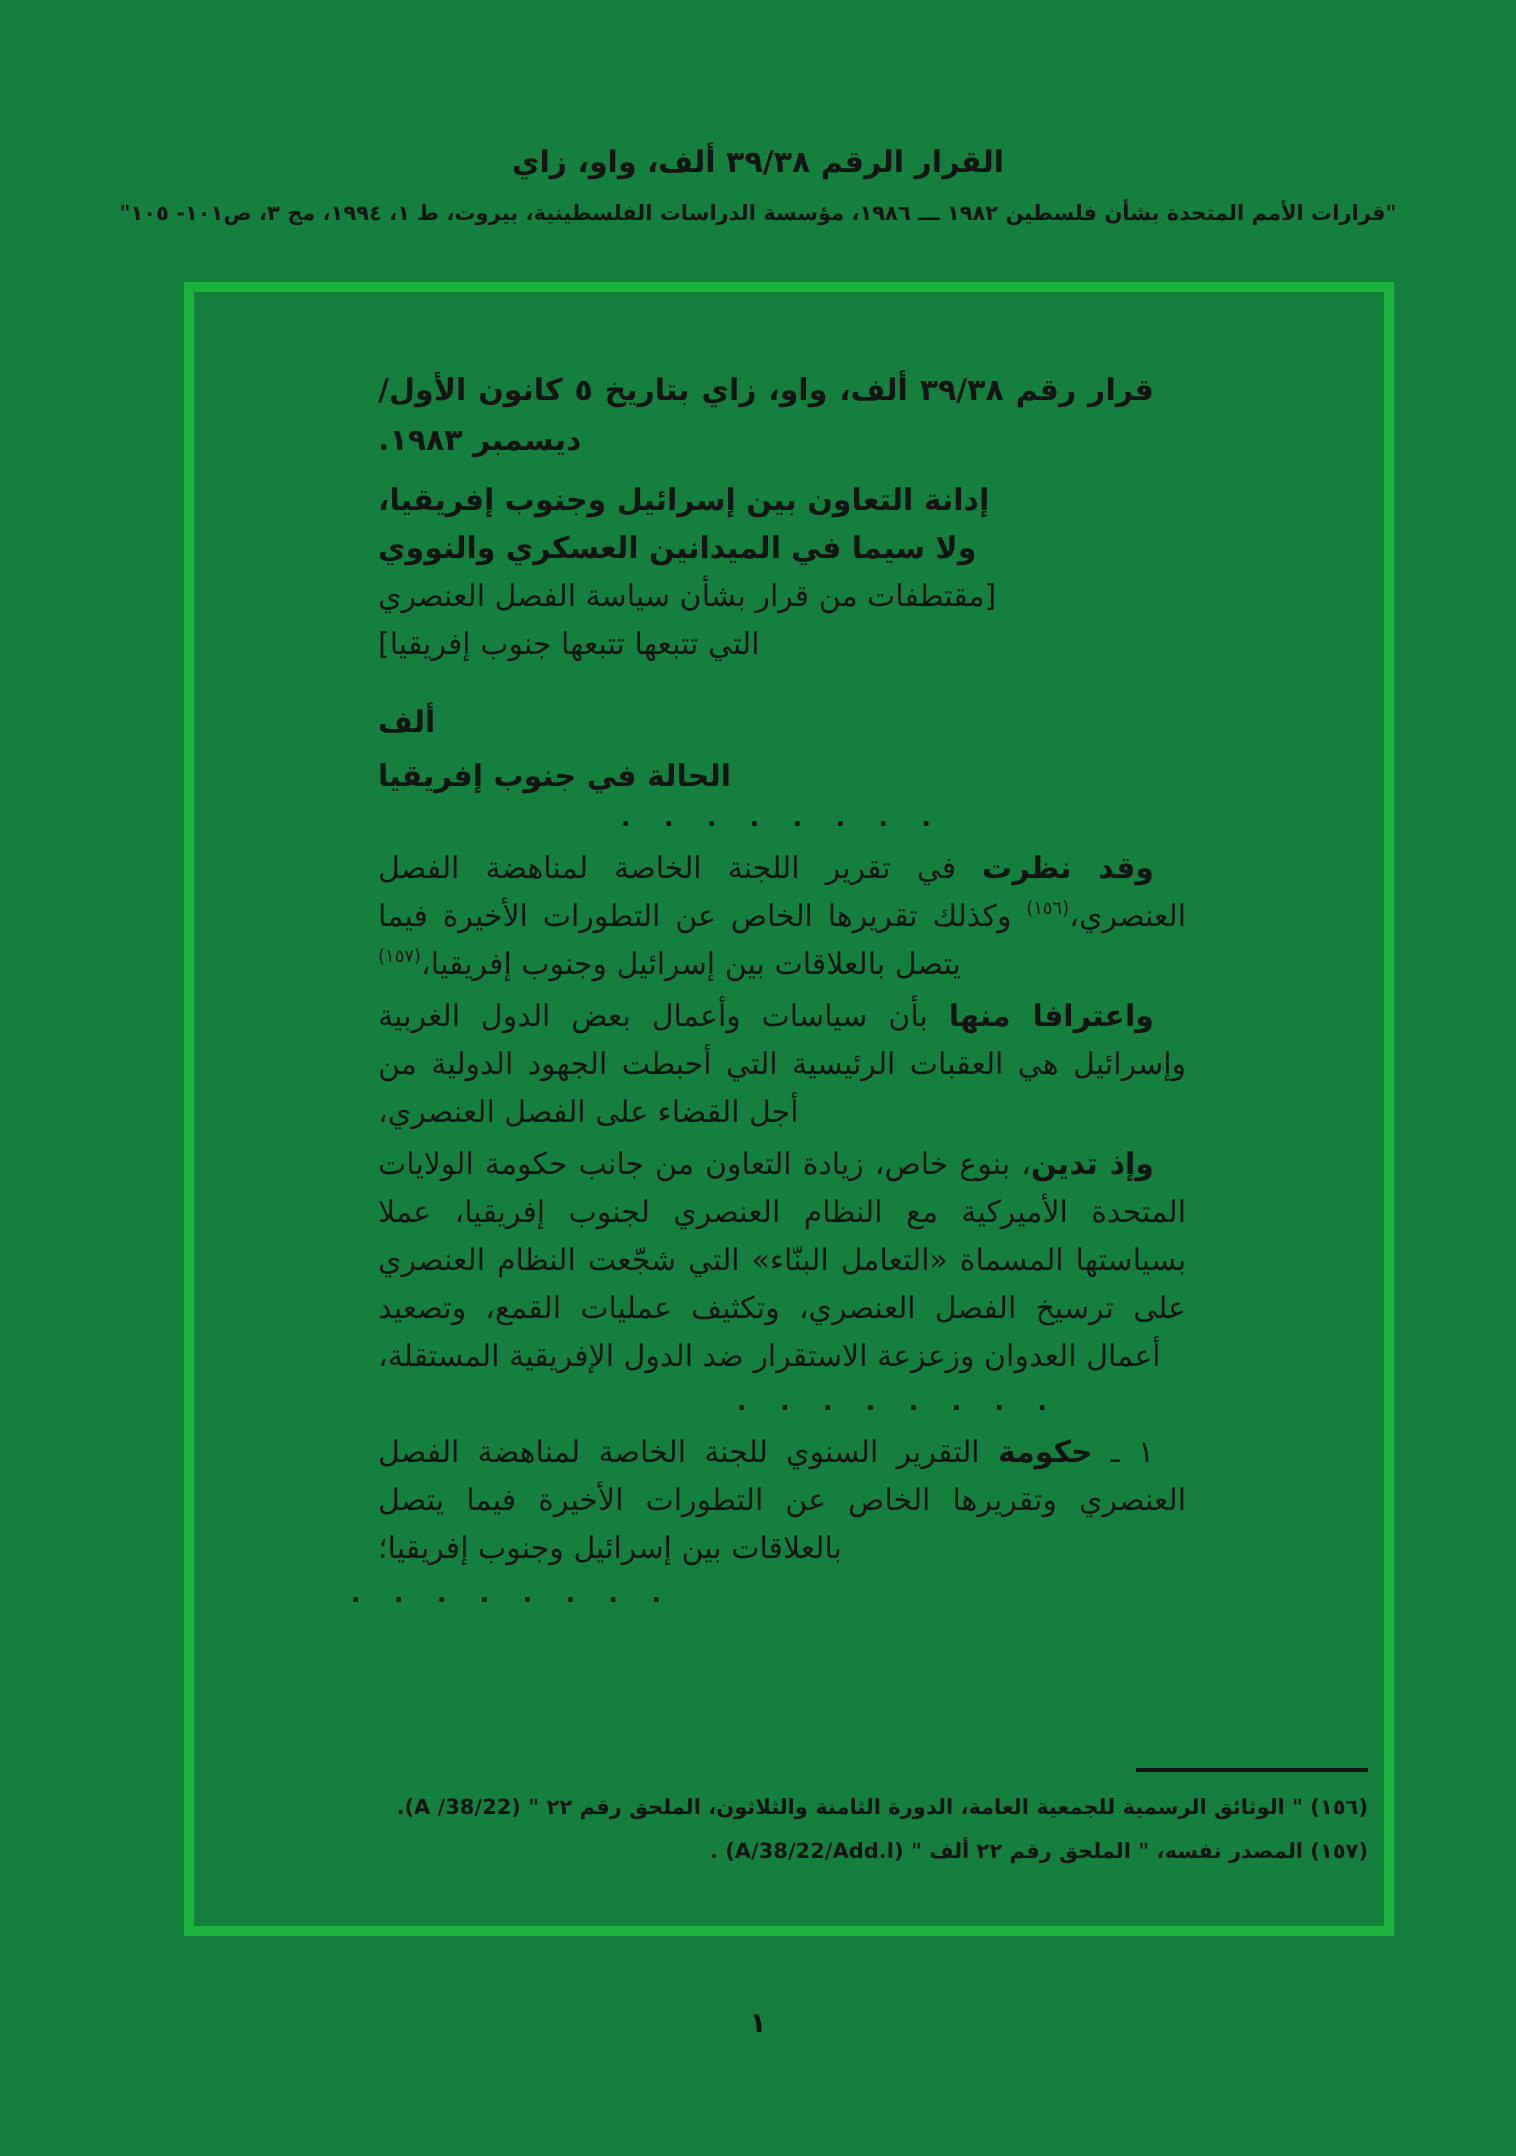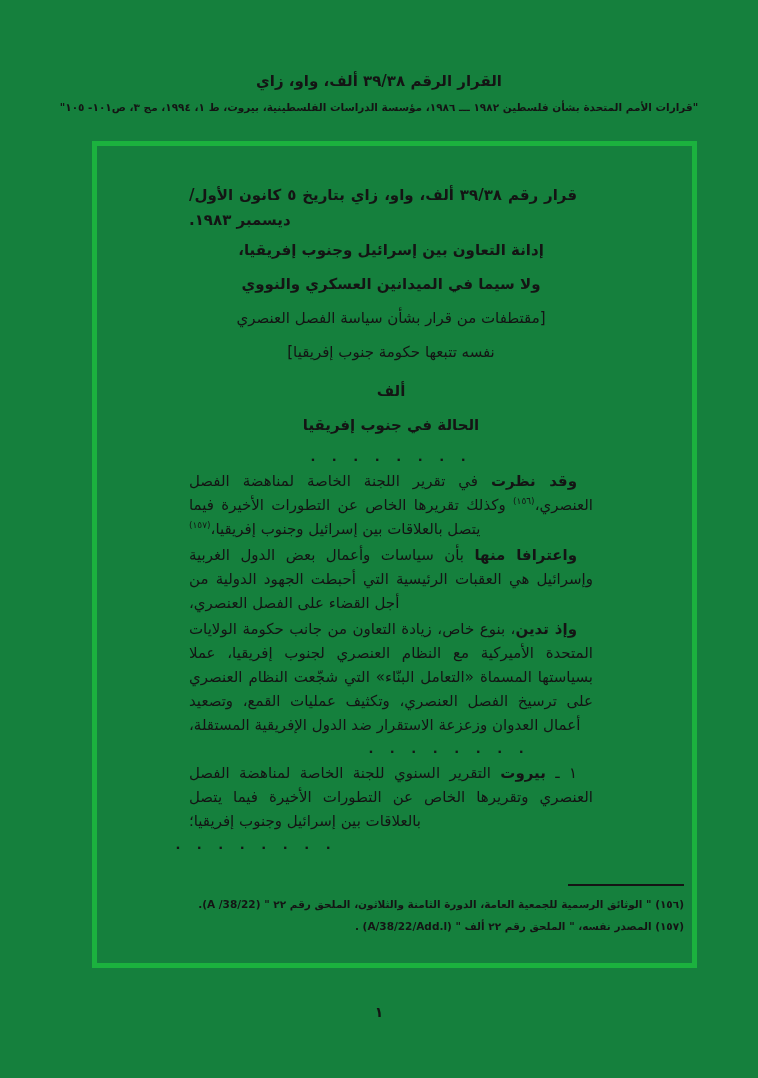--- a/index.html
+++ b/index.html
@@ -28,21 +28,21 @@
   
   .content{
     position:absolute;top:37px;right:99px;width:404px;
     direction:rtl;font-size:15px;line-height:24px;
   }
   .res-heading{
     font-weight:bold;font-size:15px;line-height:25px;
     text-align:justify;text-align-last:left;
     margin:0 16px 0 0;
   }
-  .centered{text-align:center;margin:10px;}
+  .centered{text-align:left;margin:0;}
   .subject{font-weight:bold;}
   .subject-first{margin-top:5px;}
   .bracket{font-weight:normal;}
   .section-letter{font-weight:bold;margin-top:15px;}
   .section-title{font-weight:bold;margin-top:3px;}
   .intro{
     text-align:right;margin:1px 16px 0 0;
   }
   .dots{
     text-align:center;font-size:13px;font-weight:bold;
@@ -86,35 +86,35 @@
 
   <div class="green-box">
 
     <div class="content">
       <p class="res-heading">قرار رقم ٣٩/٣٨ ألف، واو، زاي بتاريخ ٥ كانون الأول/ ديسمبر ١٩٨٣.</p>
 
       <p class="centered subject subject-first">إدانة التعاون بين إسرائيل وجنوب إفريقيا،</p>
       <p class="centered subject">ولا سيما في الميدانين العسكري والنووي</p>
 
       <p class="centered bracket">[مقتطفات من قرار بشأن سياسة الفصل العنصري</p>
-      <p class="centered bracket">نفسه تتبعها حكومة جنوب إفريقيا]</p>
+      <p class="centered bracket">التي تتبعها تتبعها جنوب إفريقيا]</p>
 
       <p class="centered section-letter">ألف</p>
       <p class="centered section-title">الحالة في جنوب إفريقيا</p>
 
 
       <p class="dots">. . . . . . . .</p>
 
       <p class="para"><span class="b">وقد نظرت</span><span> في تقرير اللجنة الخاصة لمناهضة الفصل العنصري،</span><sup class="sup">(١٥٦)</sup><span> وكذلك تقريرها الخاص عن التطورات الأخيرة فيما يتصل بالعلاقات بين إسرائيل وجنوب إفريقيا،</span><sup class="sup">(١٥٧)</sup></p>
       <p class="para"><span class="b">واعترافا منها</span><span> بأن سياسات وأعمال بعض الدول الغربية وإسرائيل هي العقبات الرئيسية التي أحبطت الجهود الدولية من أجل القضاء على الفصل العنصري،</span></p>
       <p class="para"><span class="b">وإذ تدين</span><span>، بنوع خاص، زيادة التعاون من جانب حكومة الولايات المتحدة الأميركية مع النظام العنصري لجنوب إفريقيا، عملا بسياستها المسماة «التعامل البنّاء» التي شجّعت النظام العنصري على ترسيخ الفصل العنصري، وتكثيف عمليات القمع، وتصعيد أعمال العدوان وزعزعة الاستقرار ضد الدول الإفريقية المستقلة،</span></p>
 
       <p class="dots dots-2">. . . . . . . .</p>
 
-      <p class="para"><span>١ ـ </span><span class="b">بيروت</span><span> التقرير السنوي للجنة الخاصة لمناهضة الفصل العنصري وتقريرها الخاص عن التطورات الأخيرة فيما يتصل بالعلاقات بين إسرائيل وجنوب إفريقيا؛</span></p>
+      <p class="para"><span>١ ـ </span><span class="b">حكومة</span><span> التقرير السنوي للجنة الخاصة لمناهضة الفصل العنصري وتقريرها الخاص عن التطورات الأخيرة فيما يتصل بالعلاقات بين إسرائيل وجنوب إفريقيا؛</span></p>
 
       <p class="dots dots-3">. . . . . . . .</p>
     </div>
 
     <div class="footnotes">
       <div class="fn-rule"></div>
       <p class="fn"><span>(١٥٦) " الوثائق الرسمية للجمعية العامة، الدورة الثامنة والثلاثون، الملحق رقم ٢٢ " </span><span dir="ltr" class="ltr">(A /38/22)</span><span>.</span></p>
       <p class="fn"><span>(١٥٧) المصدر نفسه، " الملحق رقم ٢٢ ألف " </span><span dir="ltr" class="ltr">(A/38/22/Add.l)</span><span> .</span></p>
     </div>
 

